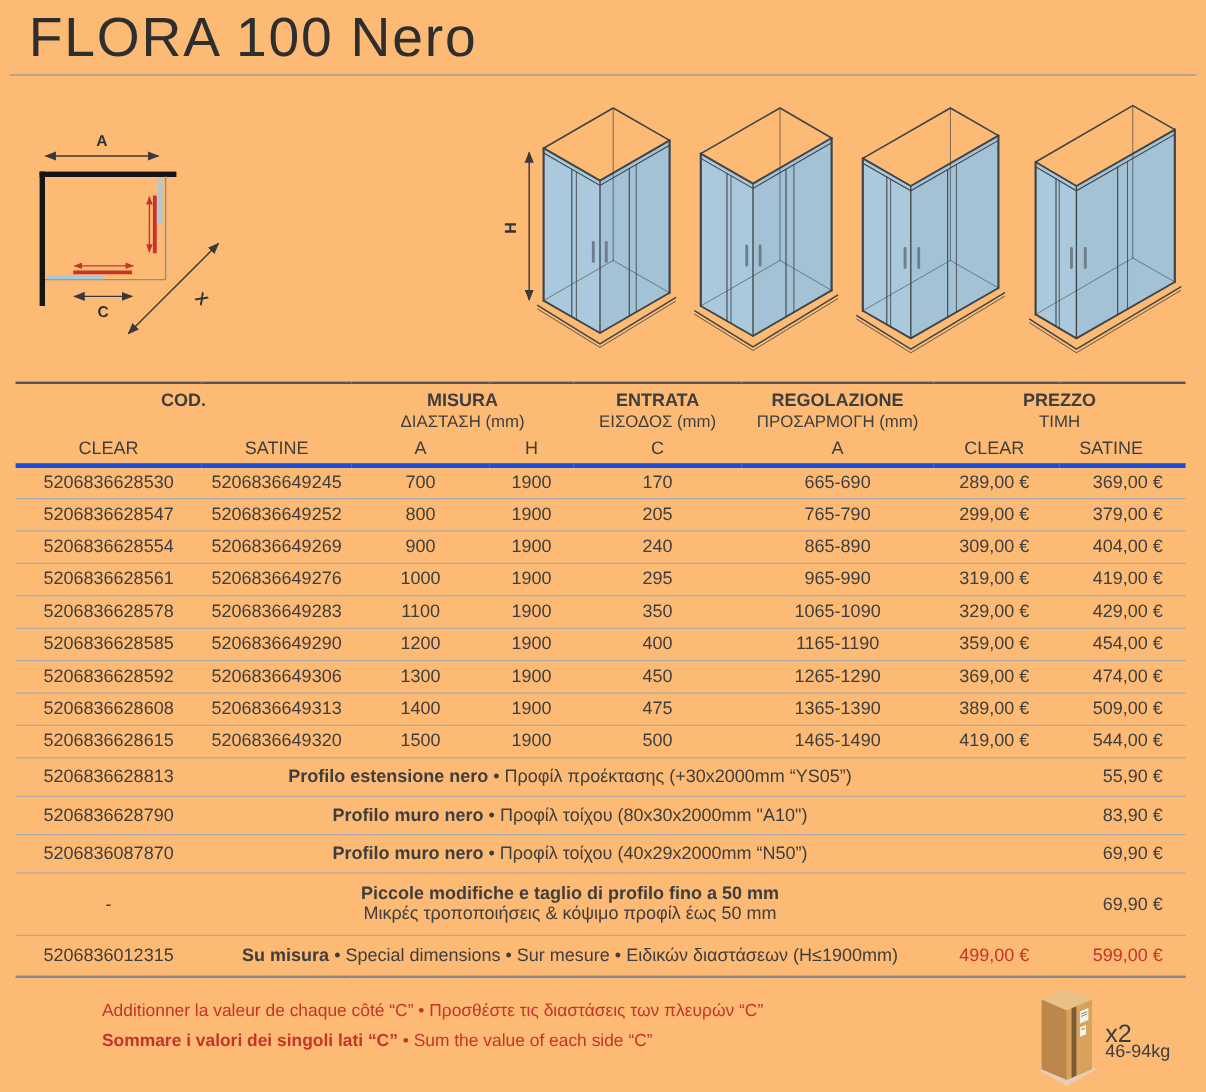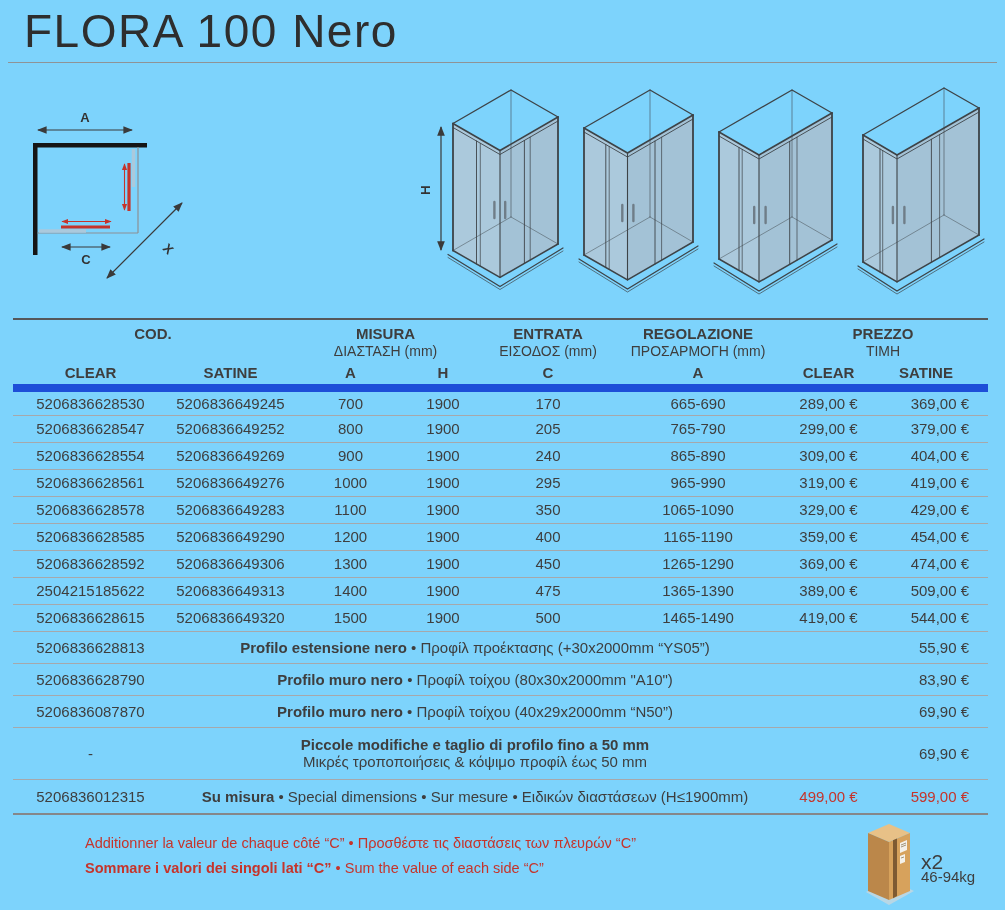--- a/index.html
+++ b/index.html
@@ -1,35 +1,35 @@
 <!DOCTYPE html>
 <html><head>
 <meta charset="utf-8">
 <style>
   * { margin:0; padding:0; box-sizing:border-box; }
   body { background:#fff; font-family:"Liberation Sans", sans-serif; color:#3e3e3e; }
-  .page { position:relative; width:1005px; height:910px; background:#7dd3fc; overflow:hidden; }
+  .page { position:relative; width:1005px; height:910px; background:#fdba74; overflow:hidden; }
 
   .title { position:absolute; left:24px; top:4px; font-size:46px; font-weight:300;
            letter-spacing:1.5px; color:#2e2e2e; }
   .title-rule { position:absolute; left:8px; top:62px; width:989px; height:0;
                 border-top:1.5px solid #8f9396; }
 
   .figures { position:absolute; left:0; top:80px; }
 
   table.spec { position:absolute; left:13px; top:318px; width:975px;
                border-collapse:collapse; table-layout:fixed;
                border-top:2px solid #55575a; font-size:15px; }
   th, td { vertical-align:middle; color:#3e3e3e; }
   thead th { font-weight:normal; padding:0; }
   .gh { text-align:center; vertical-align:top; padding-top:5px; }
   .gh .h1 { font-weight:bold; font-size:15px; line-height:18px; }
   .gh .h2 { font-size:14px; line-height:17px; }
-  tr.sub th { font-weight:bold; font-size:15px; height:28px;
-              border-bottom:8px solid #1d4ed8; text-align:center;margin-top:32px; }
+  tr.sub th { font-weight:normal; font-size:15px; height:28px;
+              border-bottom:4px solid #1d4ed8; text-align:center;margin-top:32px; }
   tr.sub th.c7, tr.sub th.c8 { text-align:center; }
   tbody td { border-bottom:1px solid #a6a8ab; }
   tr.r-data { height:27px; }
   tr.r-acc  { height:32px; }
   tr.r-mod  { height:52px; }
   tr.r-su   { height:35px; }
   tr.r-su td { border-bottom:2px solid #85878a; }
   .c1, .c2, .c3, .c4, .c5, .c6 { text-align:center; }
   .c7 { text-align:center; padding-right:4px; }
   .c8 { text-align:right; padding-right:19px; }
@@ -270,21 +270,21 @@
           <td class="c1">5206836628592</td>
           <td class="c2">5206836649306</td>
           <td class="c3">1300</td>
           <td class="c4">1900</td>
           <td class="c5">450</td>
           <td class="c6">1265-1290</td>
           <td class="c7">369,00 €</td>
           <td class="c8">474,00 €</td>
         </tr>
         <tr class="r-data">
-          <td class="c1">2504215185622</td>
+          <td class="c1">5206836628608</td>
           <td class="c2">5206836649313</td>
           <td class="c3">1400</td>
           <td class="c4">1900</td>
           <td class="c5">475</td>
           <td class="c6">1365-1390</td>
           <td class="c7">389,00 €</td>
           <td class="c8">509,00 €</td>
         </tr>
         <tr class="r-data">
           <td class="c1">5206836628615</td>

